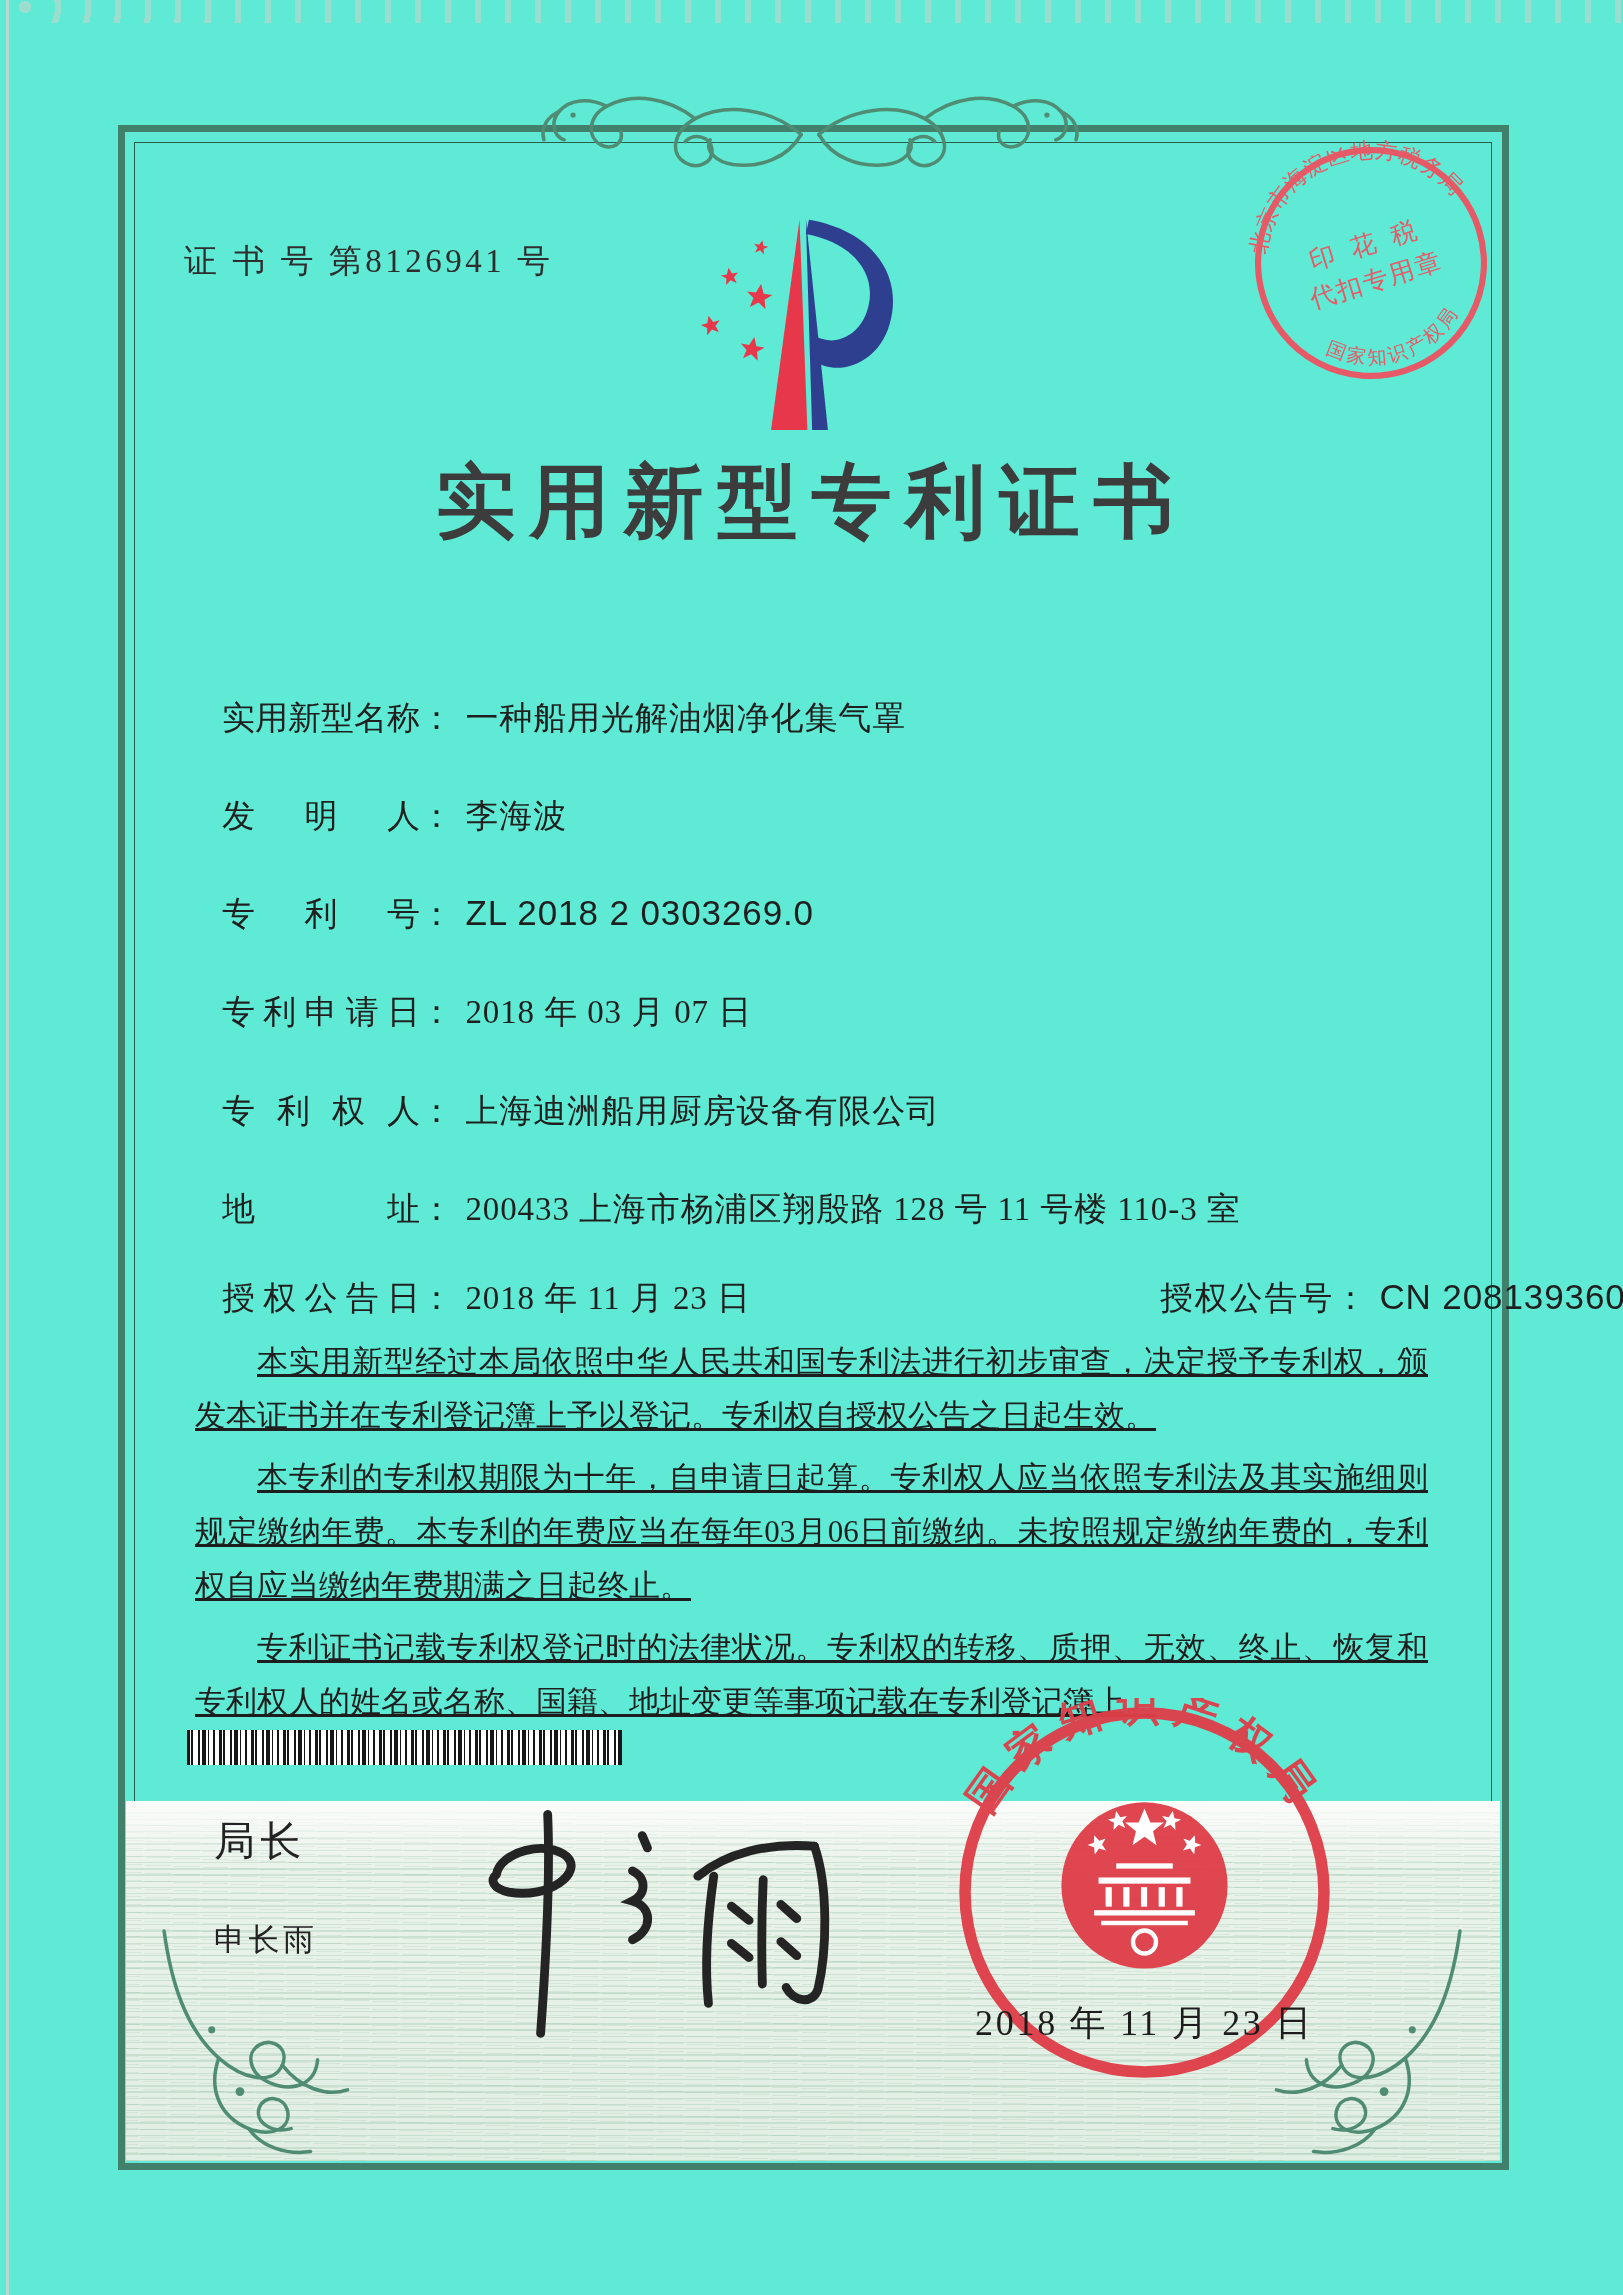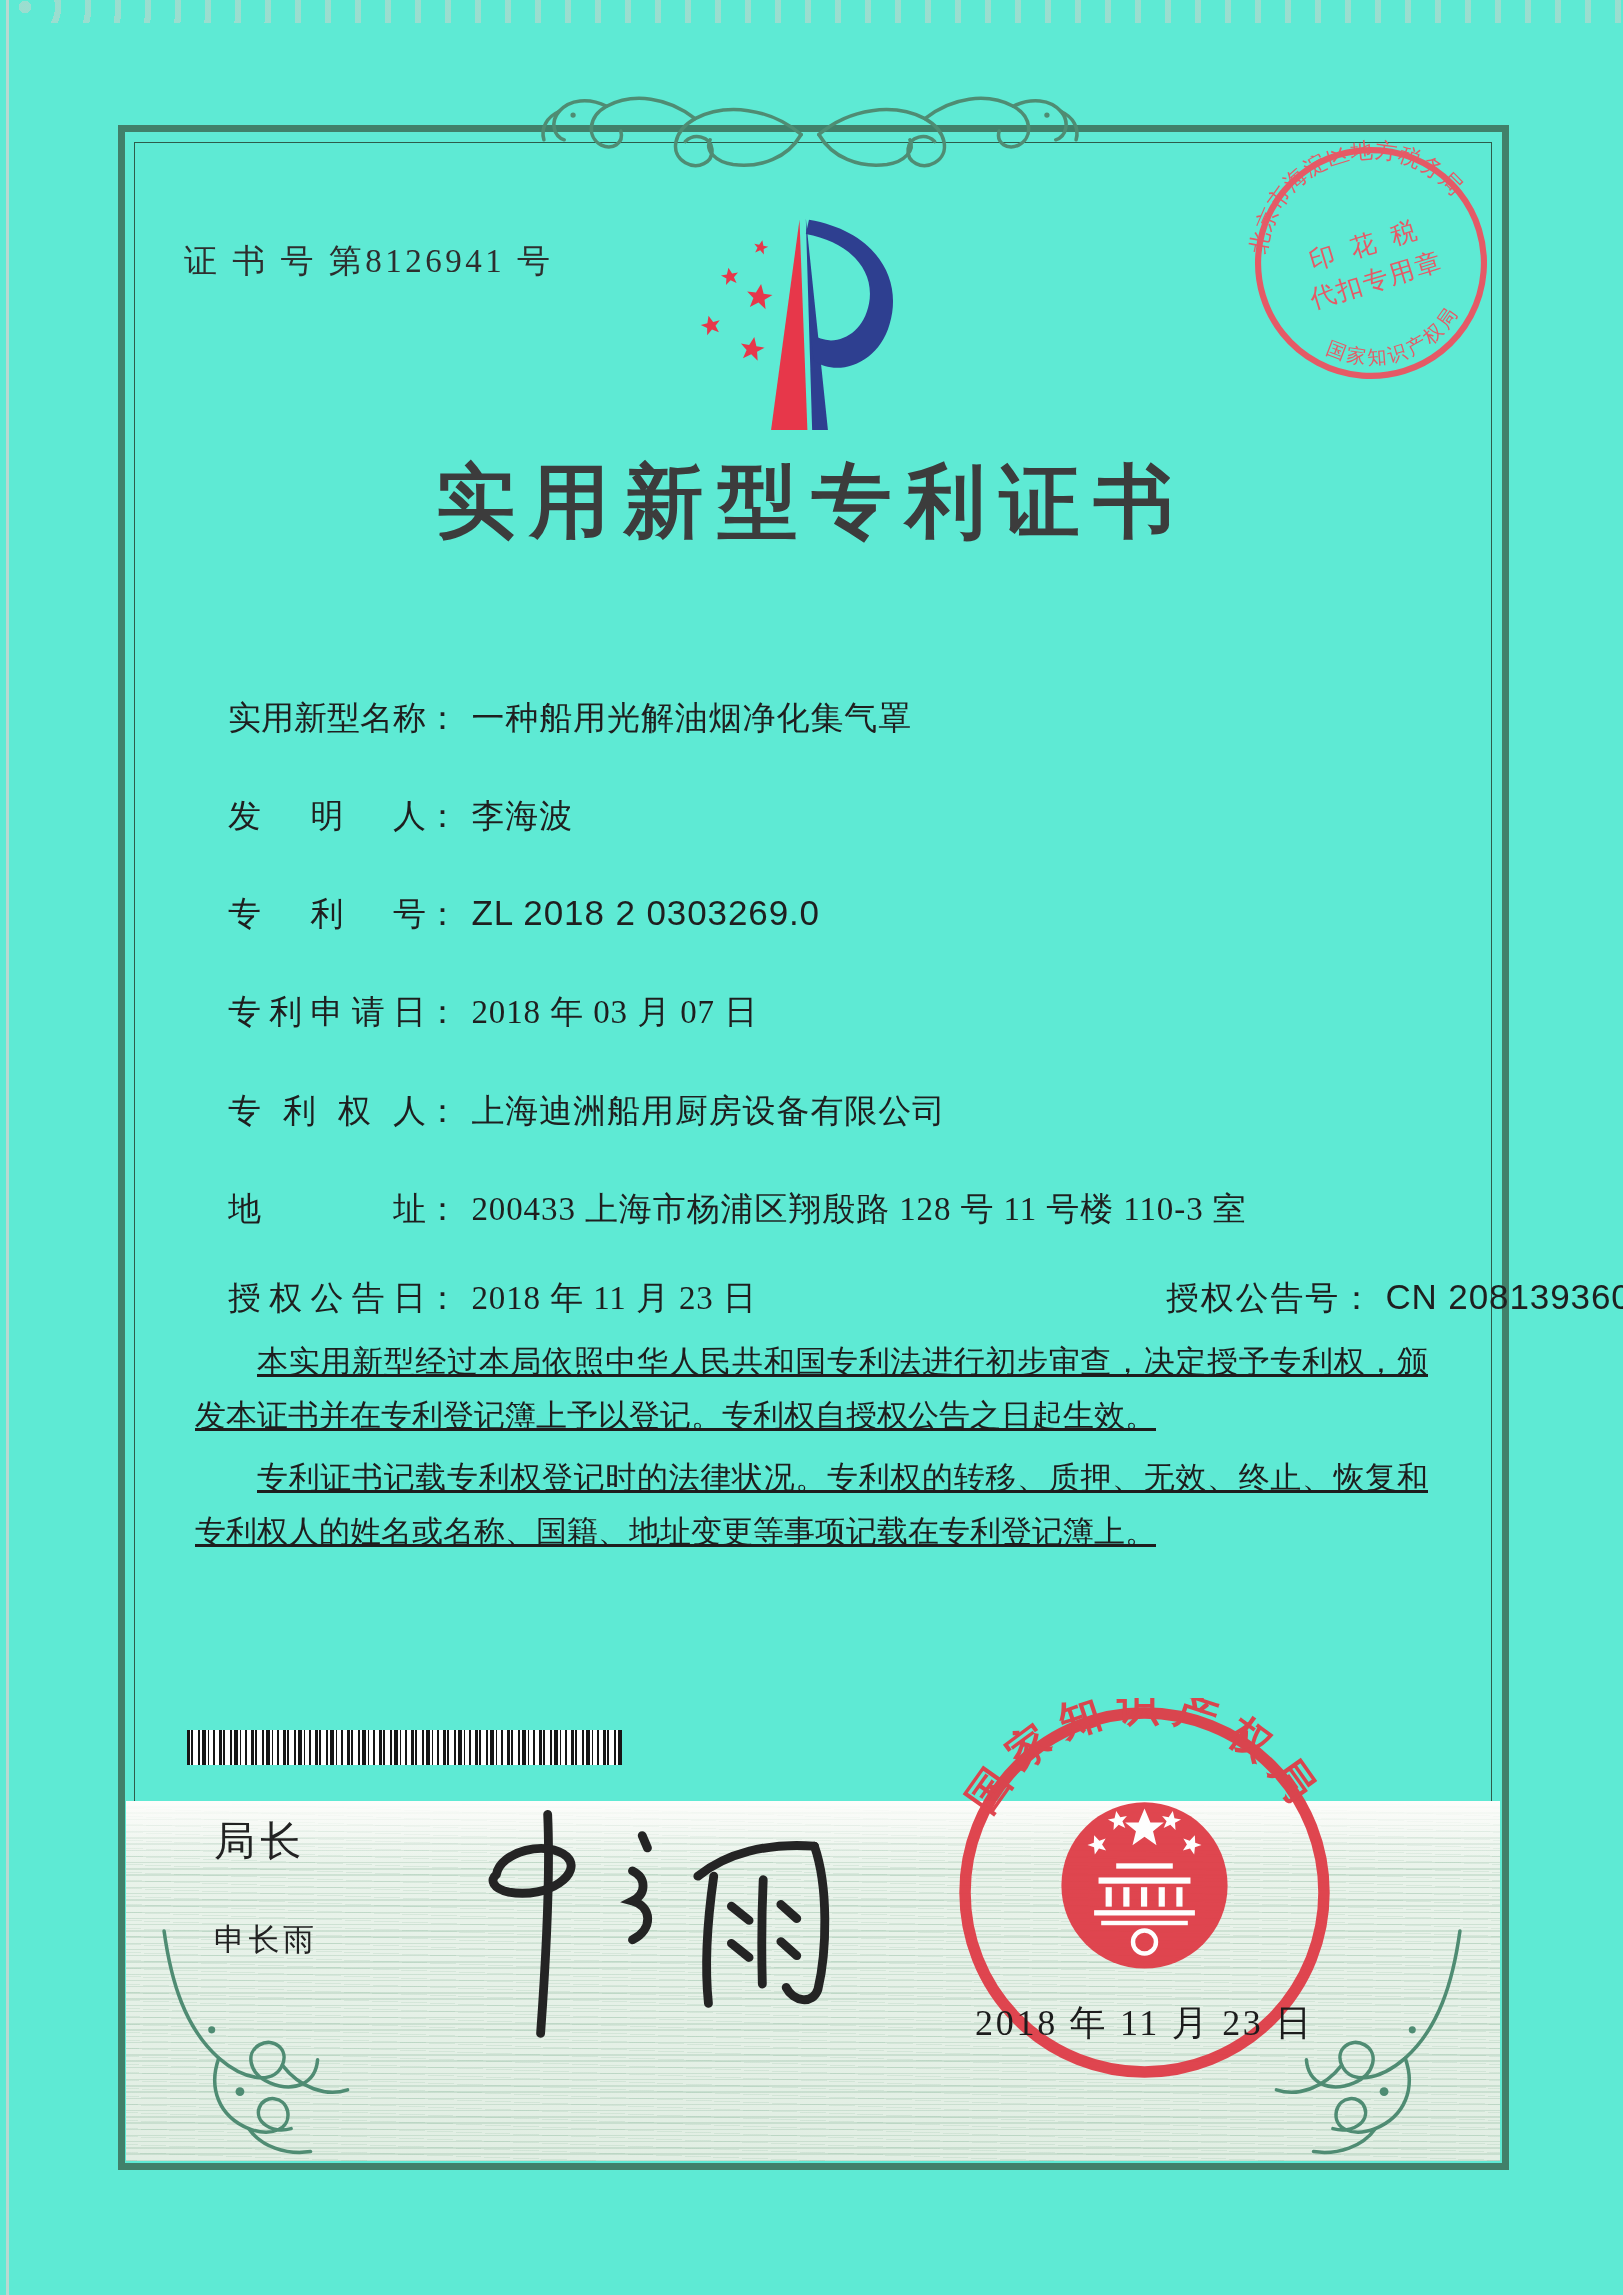--- a/index.html
+++ b/index.html
@@ -25,21 +25,21 @@
     position:absolute;left:0;top:449px;width:100%;text-align:center;
     font-size:80px;font-weight:bold;letter-spacing:14px;color:#3c3c3c;
   }
   .logo{position:absolute;left:674px;top:193px;width:251px;height:237px;}
 
   
   .tax-stamp{position:absolute;left:1251px;top:143px;width:240px;height:240px;transform:rotate(-17deg);opacity:.94;}
   .tax-stamp text{fill:#ee5260;font-family:"Liberation Serif",serif;}
 
   
-  .field-row{position:absolute;left:228px;font-size:33px;white-space:nowrap;color:#1f1f1f;}
+  .field-row{position:absolute;left:222px;font-size:33px;white-space:nowrap;color:#1f1f1f;}
   .flabel{display:inline-block;width:198px;text-align:justify;text-align-last:justify;vertical-align:bottom;}
   .fcolon{display:inline-block;margin-right:12.4px;}
   .fvalue{letter-spacing:0.9px;}
   .mono{font-family:Liberation Sans, sans-serif;font-size:35px;}
   .auth-col{position:absolute;left:938px;top:0;white-space:nowrap;}
   .auth-col .flabel{width:auto;text-align-last:auto;letter-spacing:1.8px;}
 
   
   .paras{position:absolute;left:187px;top:1327px;width:1249px;font-size:31px;line-height:54px;text-align:justify;color:#1e1e1e;}
   .paras p{margin:8px;text-indent:2em;text-decoration:underline;}
@@ -173,20 +173,21 @@
   </div>
   <div class="field-row" style="top:1276px;width:1255px">
     <span class="flabel">授权公告日</span><span class="fcolon">：</span><span class="fvalue">2018 年 11 月 23 日</span>
     <span class="auth-col">
       <span class="flabel">授权公告号</span><span class="fcolon">：</span><span class="fvalue mono">CN 208139360 U</span>
     </span>
   </div>
 
   <div class="paras">
     <p>本实用新型经过本局依照中华人民共和国专利法进行初步审查，决定授予专利权，颁发本证书并在专利登记簿上予以登记。专利权自授权公告之日起生效。</p>
+    <p>本专利的专利权期限为十年，自申请日起算。专利权人应当依照专利法及其实施细则规定缴纳年费。本专利的年费应当在每年03月06日前缴纳。未按照规定缴纳年费的，专利权自应当缴纳年费期满之日起终止。</p>
     <p>专利证书记载专利权登记时的法律状况。专利权的转移、质押、无效、终止、恢复和专利权人的姓名或名称、国籍、地址变更等事项记载在专利登记簿上。</p>
   </div>
 
   <div class="barcode"></div>
 
   <div class="band"></div>
 
   <svg class="corner-br" viewBox="0 0 240 280">
     <g class="ornament">
       <path d="M214,8 C206,66 190,118 152,152 C122,178 90,182 80,160 C72,142 90,128 106,137 C122,146 118,170 94,180 C66,192 42,180 40,154"></path>

